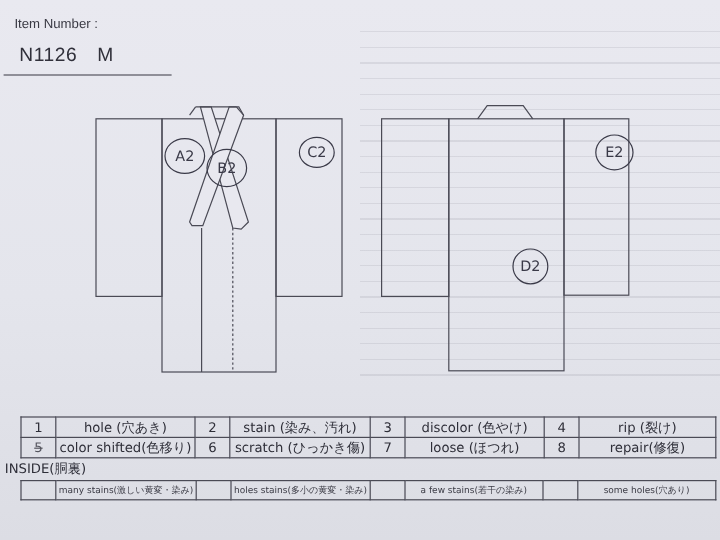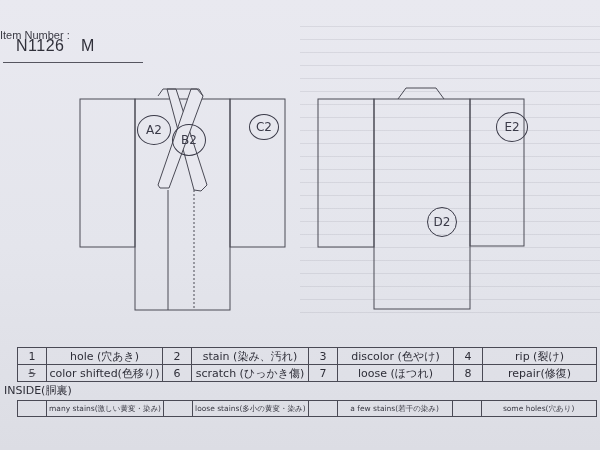--- a/index.html
+++ b/index.html
@@ -4,21 +4,21 @@
 <style>
   html, body { margin: 0; padding: 0; }
   body {
     width: 600px; height: 450px; overflow: hidden; position: relative;
     background: linear-gradient(180deg, #e9e9f0 0%, #e4e5ec 55%, #dcdde4 100%);
     font-family: "DejaVu Sans", sans-serif; color: #2a2a33;
   }
   .ghost { position: absolute; left: 300px; top: 25px; width: 300px; height: 300px; opacity: 0.18;
     background-image: repeating-linear-gradient(0deg, transparent 0 12px, #8a8a96 12px 13px);
   }
-  .item-label { position: absolute; left: 0; top: 14px; font-size: 11px; color: #3a3a44; font-family: "Liberation Sans", sans-serif; margin-top: 15px; }
+  .item-label { position: absolute; left: 12px; top: 14px; font-size: 11px; color: #3a3a44; font-family: "Liberation Sans", sans-serif; }
   .item-number { position: absolute; left: 16px; top: 36px; font-size: 16px; color: #30303a; font-family: "Liberation Sans", sans-serif; letter-spacing: 0.5px; }
   .item-underline { position: absolute; left: 3px; top: 62px; width: 140px; height: 1px; background: #55555f; }
   svg.diagram { position: absolute; left: 0; top: 0; }
   .annot { position: absolute; font-family: "DejaVu Sans", sans-serif; font-size: 12px; color: #3a3a48;
     border: 1px solid #3a3a48; border-radius: 50%; text-align: center; }
   table.defects { position: absolute; left: 17px; top: 347px; border-collapse: collapse; font-size: 11px; color: #2e2e38; }
   table.defects td { border: 1px solid #4a4a55; padding: 0; height: 16px; text-align: center; white-space: nowrap; }
   .inside-title { position: absolute; left: 4px; top: 383px; font-size: 11px; color: #2e2e38; }
   table.inside { position: absolute; left: 17px; top: 400px; border-collapse: collapse; font-size: 7.5px; color: #3a3a44; }
   table.inside td { border: 1px solid #4a4a55; height: 15px; padding: 0 2px; white-space: nowrap; text-align: center; margin-left: 12px; }
@@ -90,20 +90,20 @@
   </table>
 
 <div class="inside-title">INSIDE(胴裏)</div>
 
 <table class="inside">
   <tbody>
       <tr>
     <td style="width:24px"></td>
     <td style="width:110px;text-align:left">many stains(激しい黄変・染み)</td>
     <td style="width:24px"></td>
-    <td style="width:110px;text-align:left">loose stains(多小の黄変・染み)</td>
+    <td style="width:110px;text-align:left">holes stains(多小の黄変・染み)</td>
     <td style="width:24px"></td>
     <td style="width:110px">a few stains(若干の染み)</td>
     <td style="width:24px"></td>
     <td style="width:110px">some holes(穴あり)</td>
   </tr>
 </tbody>
   </table>
 
 </body></html>

